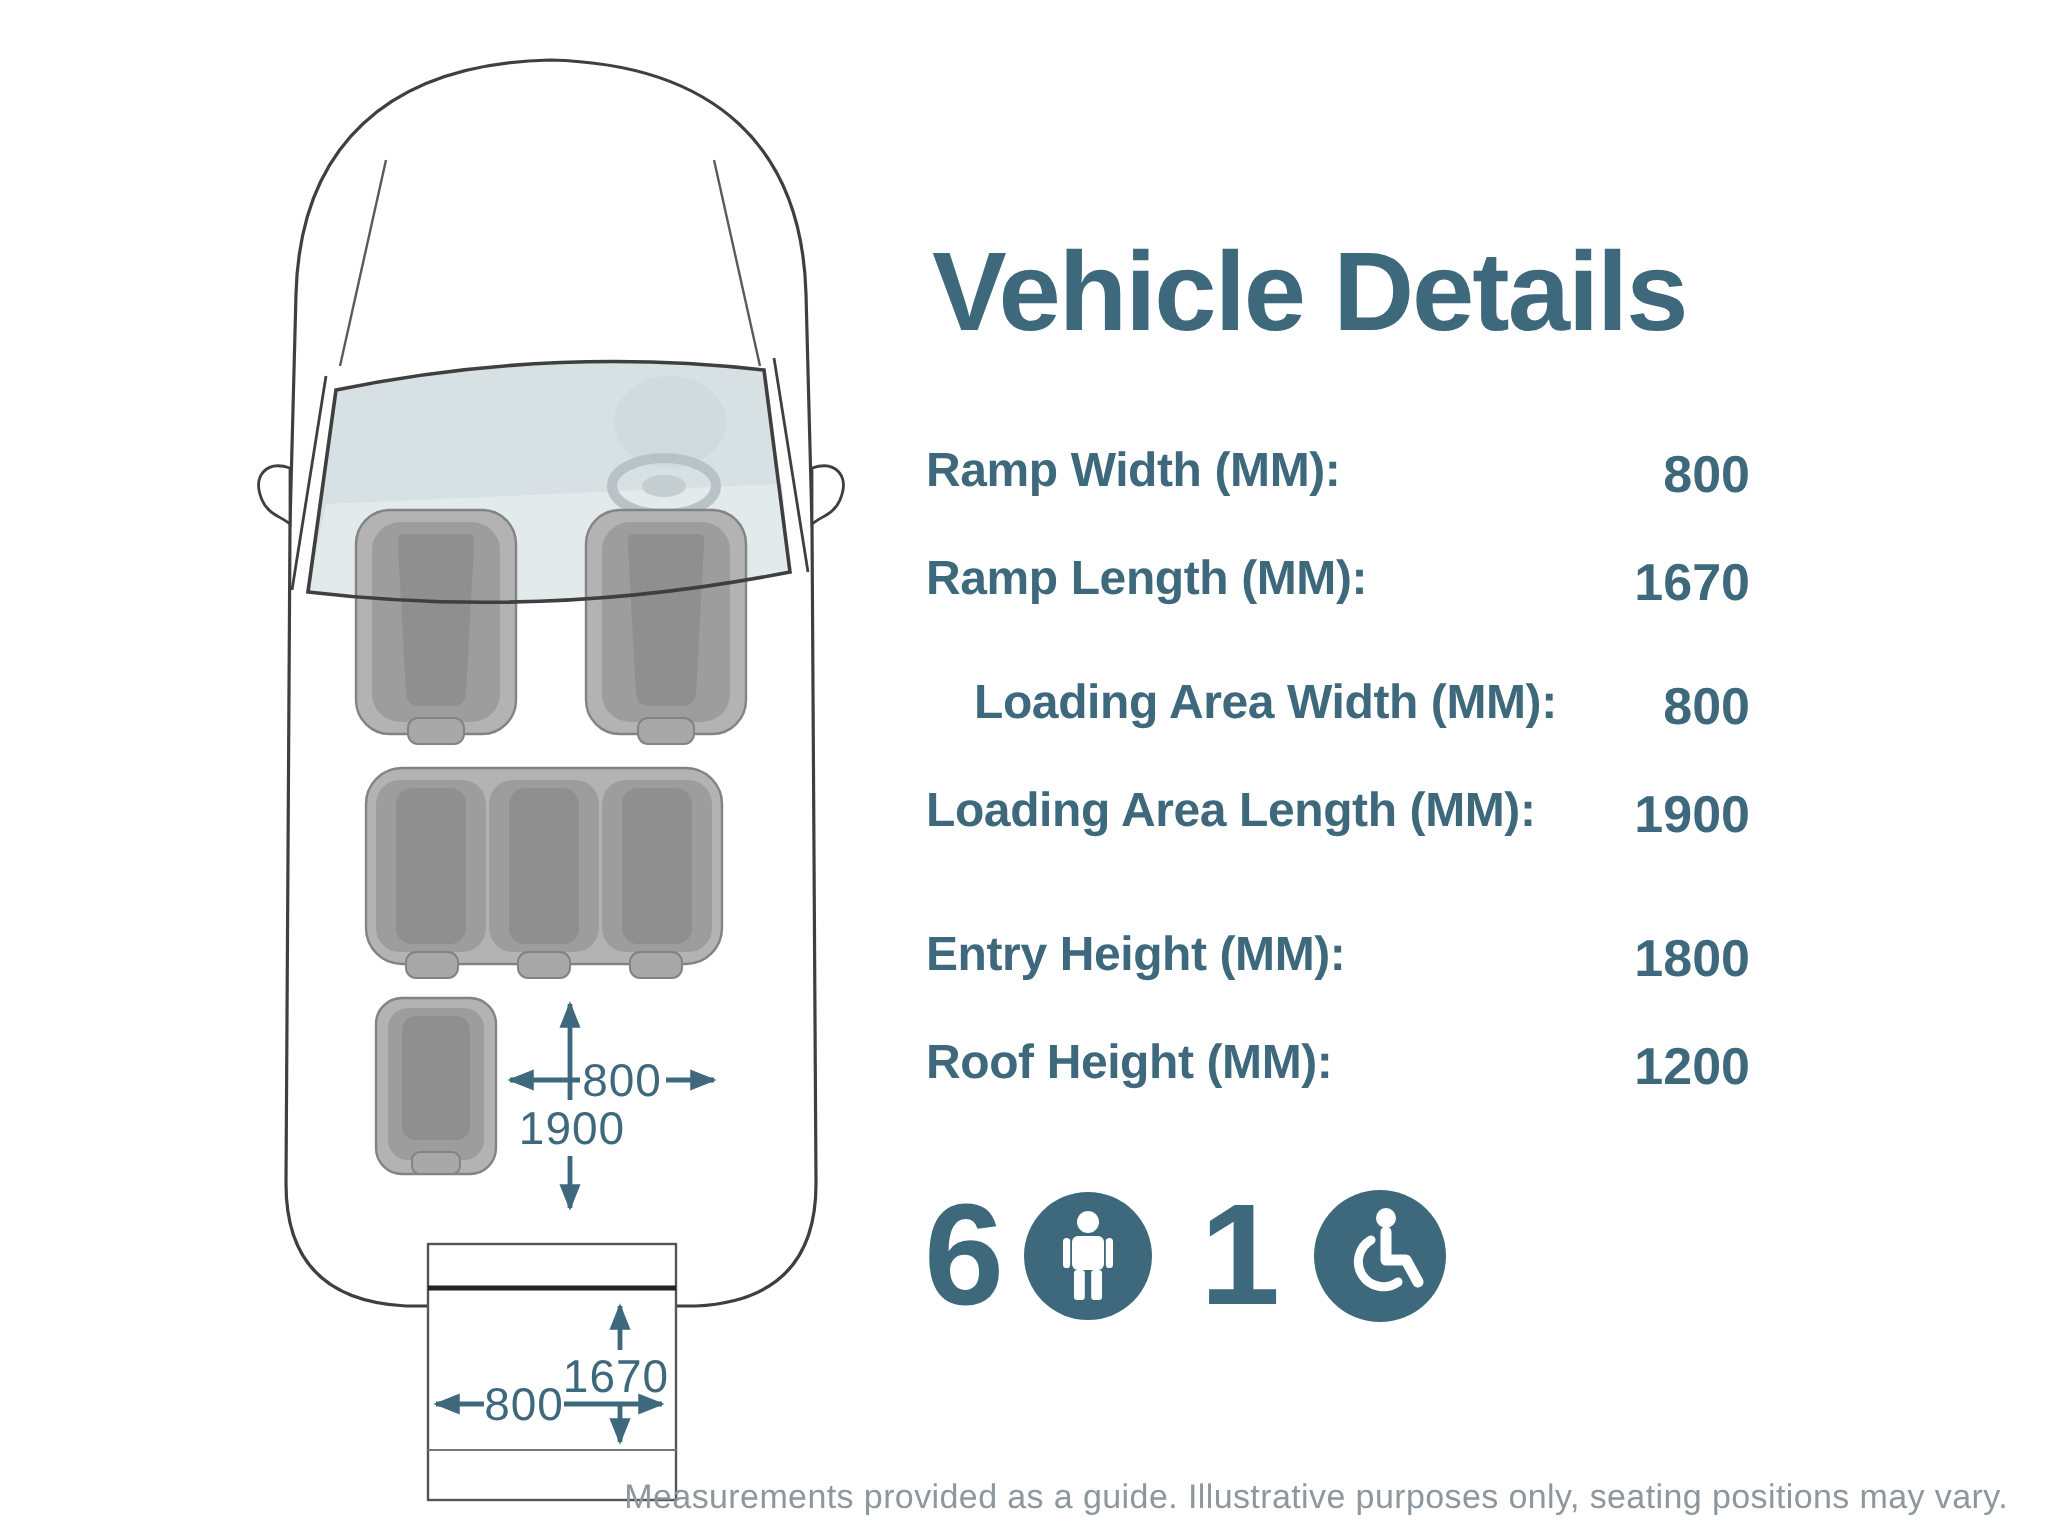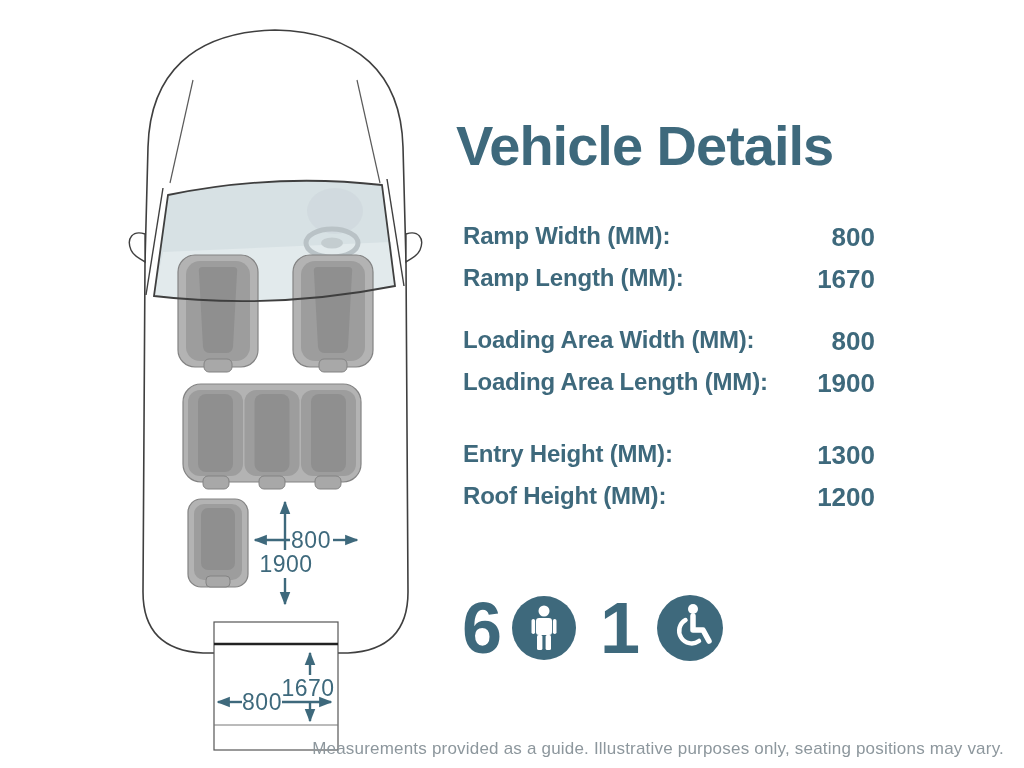--- a/index.html
+++ b/index.html
@@ -13,28 +13,28 @@
     font-family:"Liberation Sans",sans-serif;}
   .canvas{position:relative;width:1024px;height:768px;background:#fff;}
 
   
   .logo{position:absolute;top:16px;right:18px;display:flex;align-items:center;gap:5px;}
   .logo-text{font-size:29px;letter-spacing:0;line-height:1;padding-bottom:2px;}
   .logo-text .lt-light{color:var(--logo-gray);font-weight:400;}
   .logo-text .lt-bold{color:var(--teal);font-weight:700;}
 
   
-  .title{position:absolute;left:456px;top:118px;font-size:56px;font-weight:700;
+  .title{position:absolute;left:466px;top:118px;font-size:56px;font-weight:700;
     color:var(--teal);letter-spacing:-1px;line-height:1;text-align:right;}
 
   
   .specs{position:absolute;left:463px;top:222px;width:412px;}
   .spec-row{display:flex;justify-content:space-between;align-items:flex-start;height:30px;}
-  .spec-row.gap-a{margin-top:12px;}
-  .spec-row.gap-b{margin-top:32px;}
+  .spec-row.gap-a{margin-top:24px;}
+  .spec-row.gap-b{margin-top:32px;margin-left:24px;}
   .spec-row.gap-c{margin-top:42px;gap:16px;}
   .spec-label{font-size:24px;font-weight:700;color:var(--teal);letter-spacing:-0.2px;}
   .spec-value{font-size:26px;font-weight:700;color:var(--teal);text-align:right;}
 
   
   .capacity{position:absolute;left:462px;top:595px;display:flex;align-items:center;}
   .cap-num{font-size:72px;font-weight:700;color:var(--teal);line-height:64px;}
   .badge{display:block;}
   .badge.person{margin-left:10px;margin-right:24px;}
   .badge.wheelchair{margin-left:17px;}
@@ -153,21 +153,21 @@
     <div class="spec-row gap-b">
       <span class="spec-label">Loading Area Width (MM):</span>
       <span class="spec-value">800</span>
     </div>
     <div class="spec-row gap-a">
       <span class="spec-label">Loading Area Length (MM):</span>
       <span class="spec-value">1900</span>
     </div>
     <div class="spec-row gap-c">
       <span class="spec-label">Entry Height (MM):</span>
-      <span class="spec-value">1300</span>
+      <span class="spec-value">1800</span>
     </div>
     <div class="spec-row gap-a">
       <span class="spec-label">Roof Height (MM):</span>
       <span class="spec-value">1200</span>
     </div>
   </div>
 
   <div class="capacity">
     <span class="cap-num">6</span>
     <svg class="badge person" width="64" height="64" viewBox="0 0 64 64">

